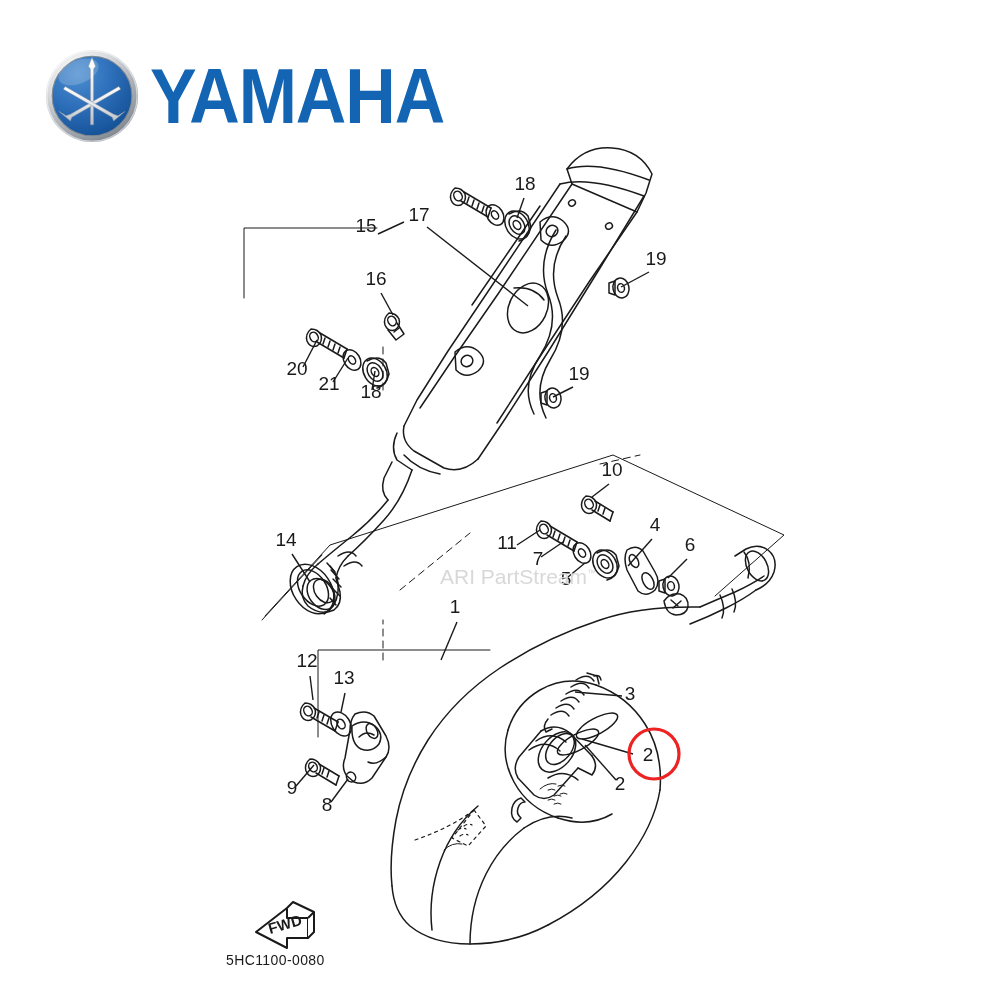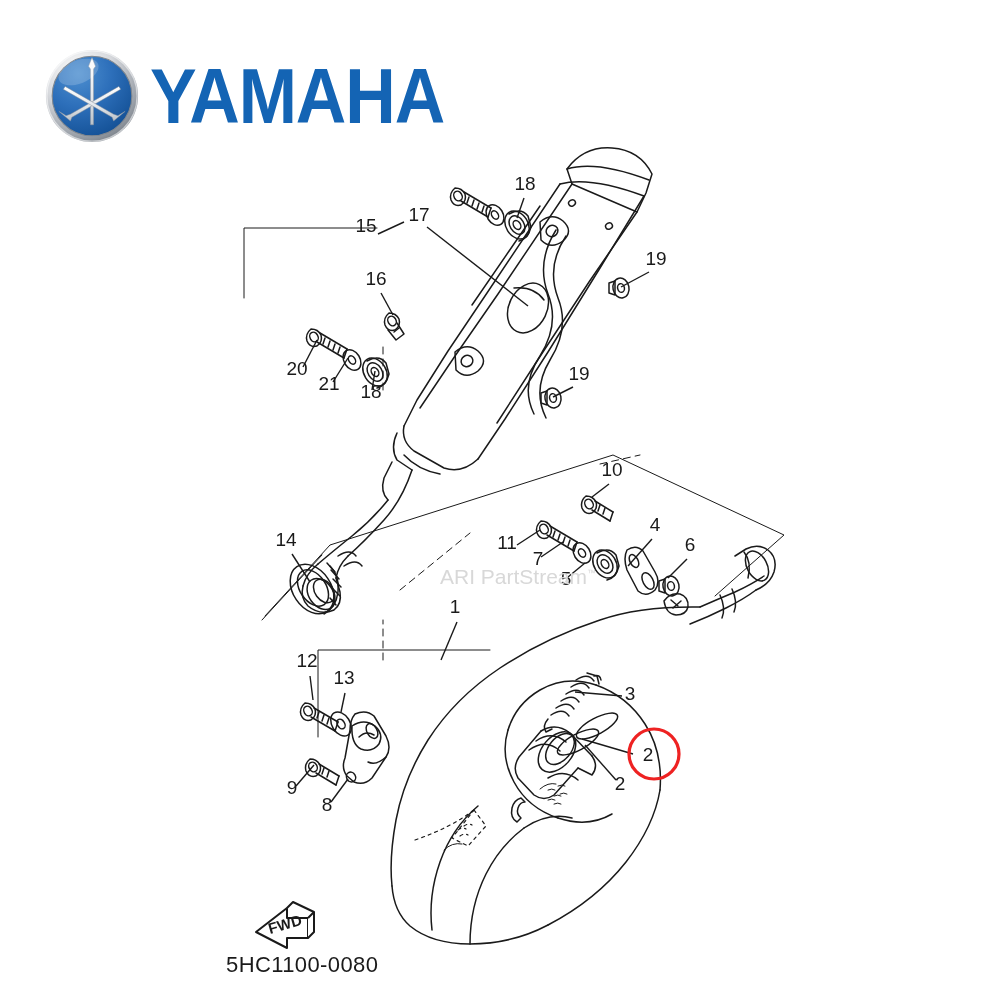--- a/index.html
+++ b/index.html
@@ -51,21 +51,21 @@
     transform: scaleX(1.06) scaleY(1.18);
     transform-origin: left center;
     white-space: nowrap;
     user-select: none;
   }
   .partno {
     position: absolute;
     left: 226px;
     top: 952px;
     font-family: "Liberation Sans", sans-serif;
-    font-size: 22px;
+    font-size: 14px;
     letter-spacing: 0.4px;
     color: #1a1a1a;
     white-space: nowrap;
   }
   .watermark {
     position: absolute;
     left: 440px;
     top: 565px;
     font-family: "Liberation Sans", sans-serif;
     font-size: 21px;

